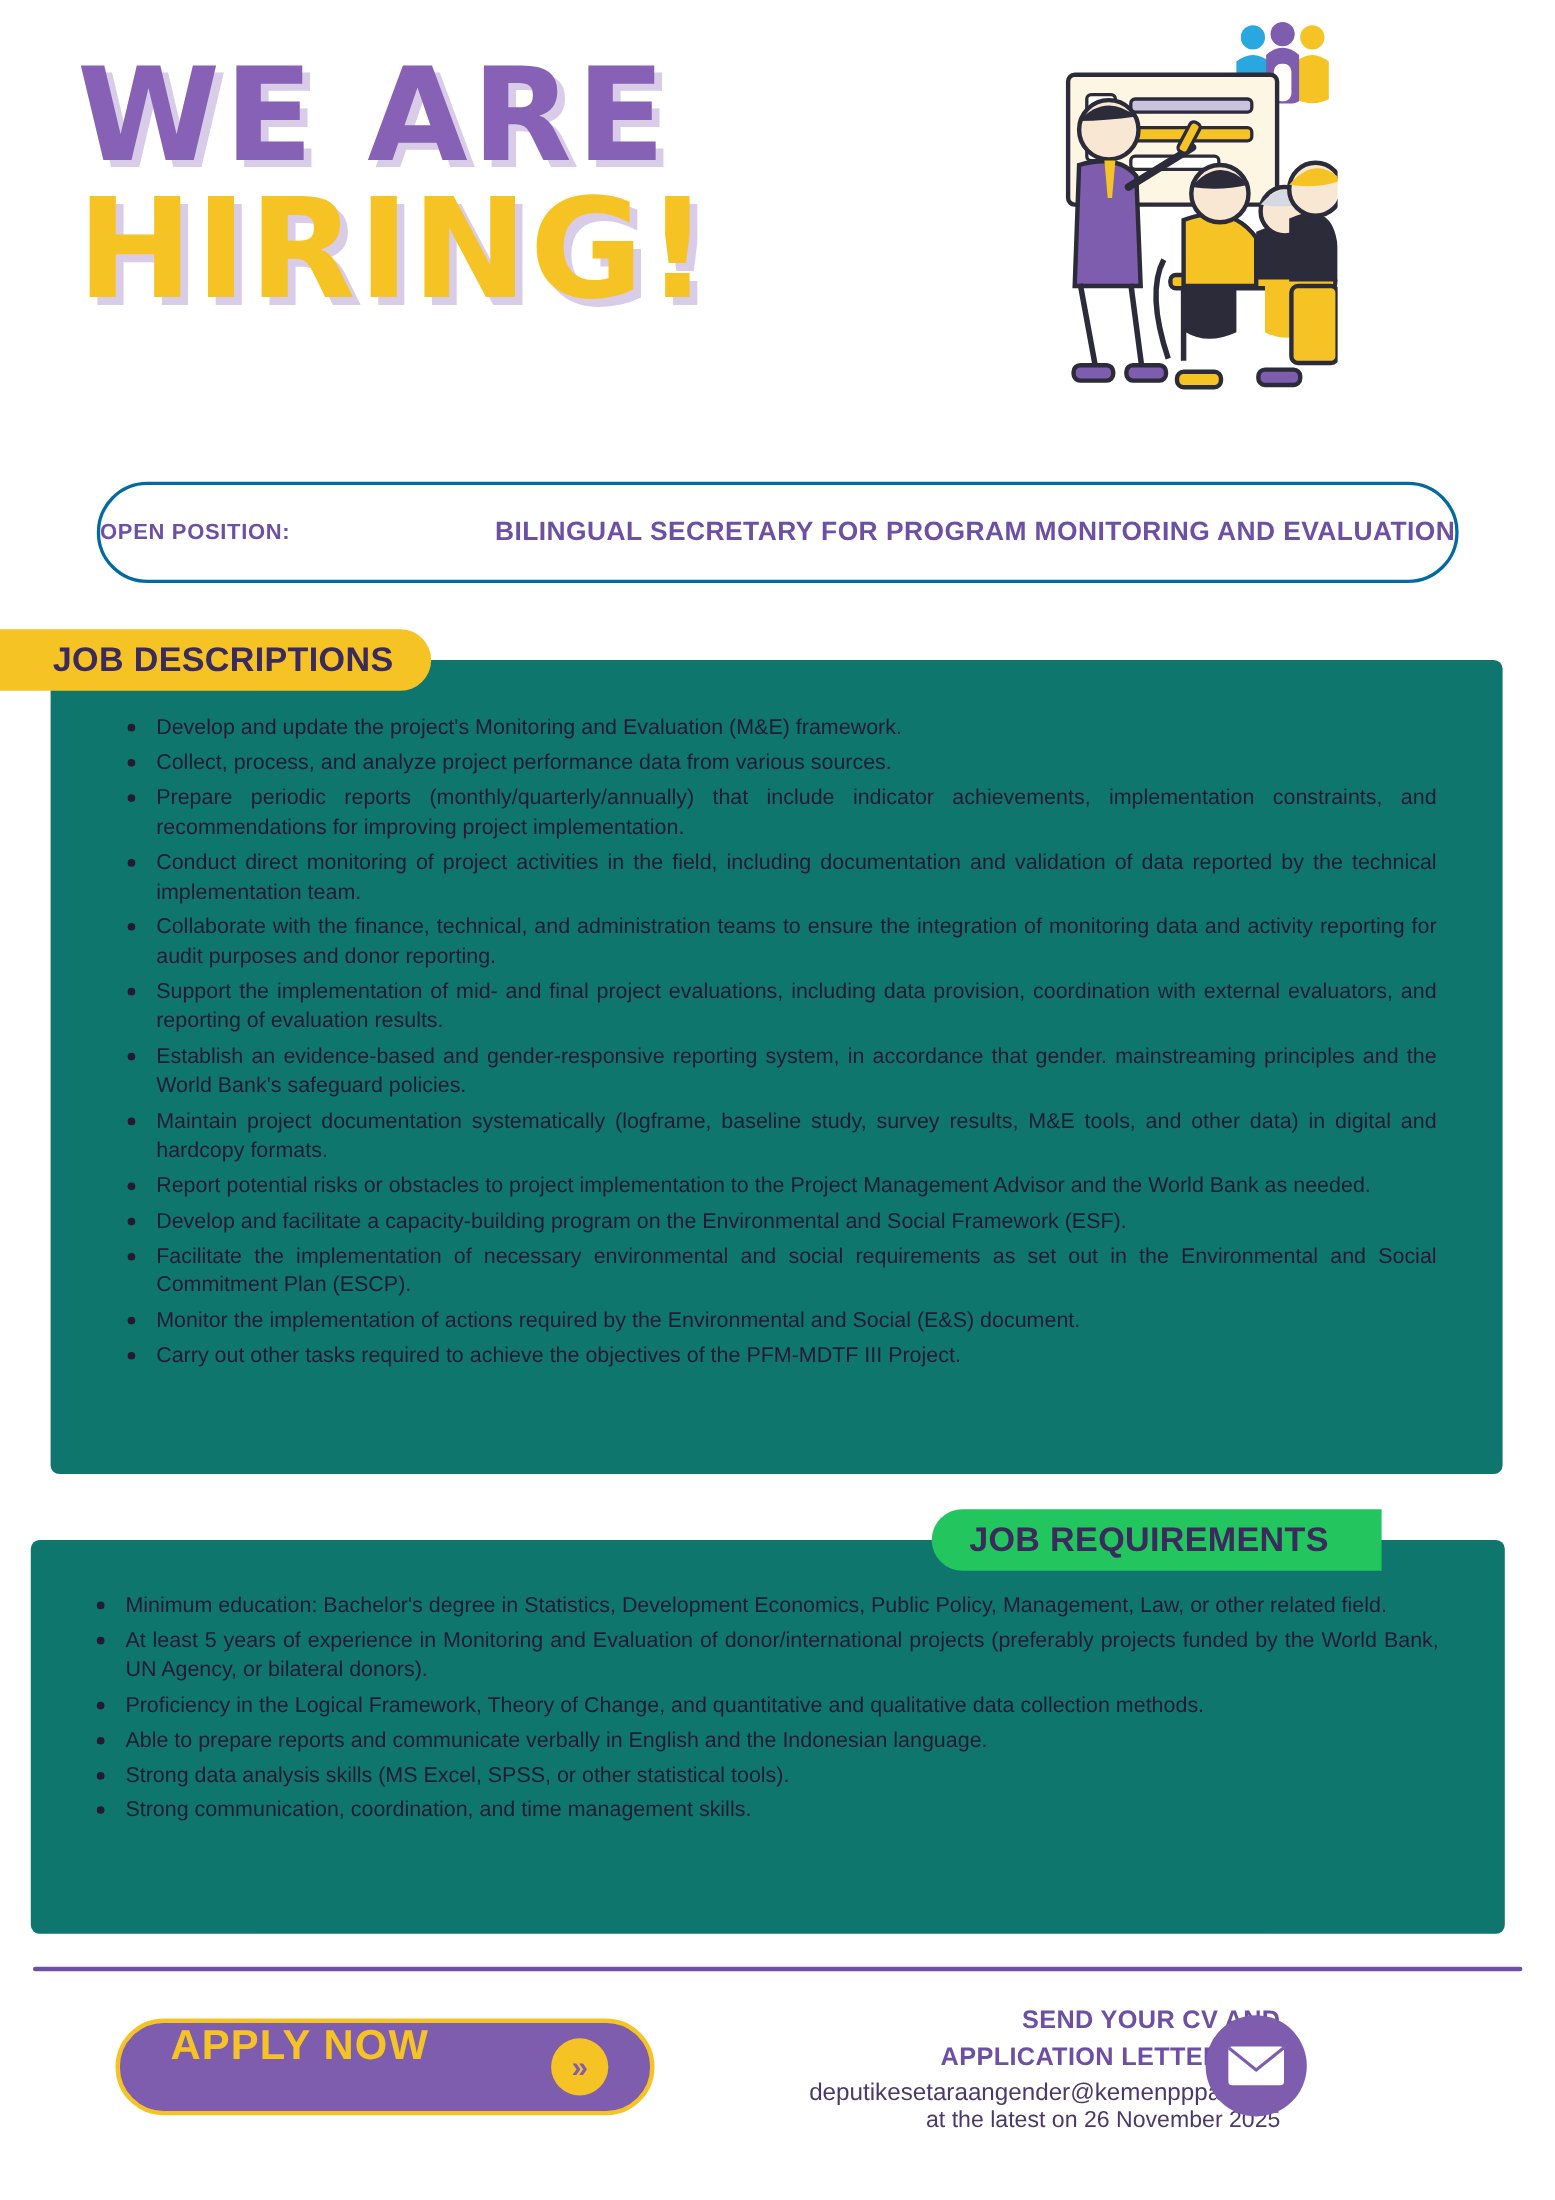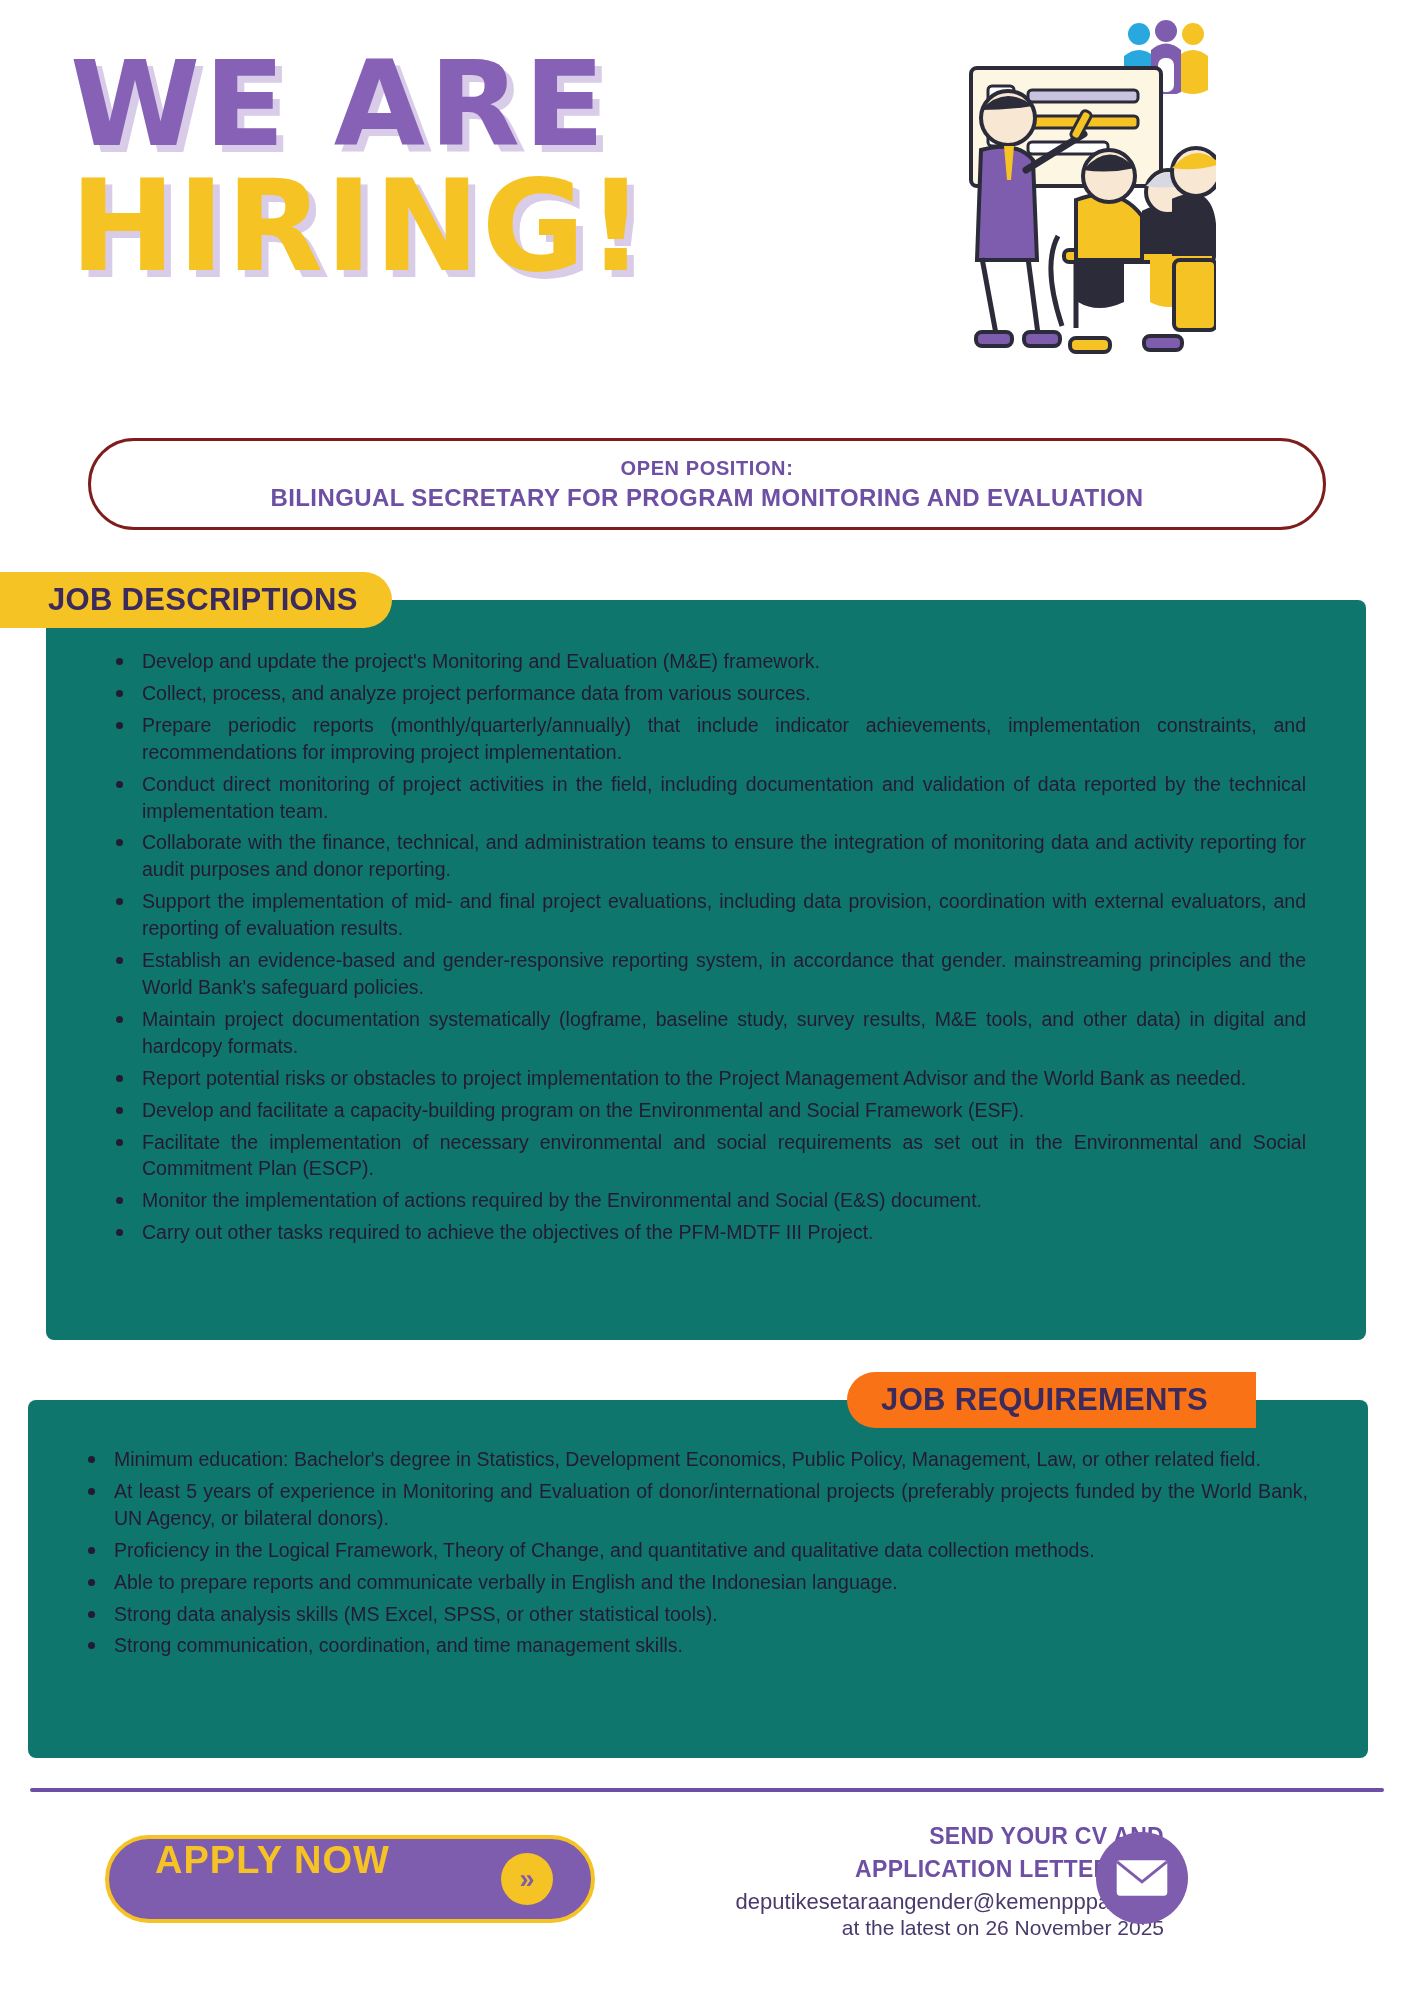--- a/index.html
+++ b/index.html
@@ -66,27 +66,27 @@
     height: 320px;
   }
 
   
   .position-pill {
     position: absolute;
     left: 88px;
     top: 438px;
     width: 1238px;
     height: 92px;
-    border: 3px solid #7f1d1d;
+    border: 3px solid #0369a1;
     border-radius: 46px;
     background: #fff;
     display: flex;
-    flex-direction: column;
-    align-items: center;
-    justify-content: center;
+    flex-direction: row;
+    align-items: center;
+    justify-content: space-between;
     gap: 4px;
   }
   .position-pill .l1 {
     font-size: 20px;
     font-weight: bold;
     color: #6d4fa3;
     letter-spacing: 0.6px;
   }
   .position-pill .l2 {
     font-size: 24px;
@@ -113,21 +113,21 @@
     font-size: 31px;
     font-weight: bold;
     color: #3b2a5c;
     letter-spacing: 0.3px;
   }
   .tab-right {
     position: absolute;
     right: 0;
     top: 1372px;
     height: 56px;
-    background: #f97316;
+    background: #22c55e;
     border-top-left-radius: 28px;
     border-bottom-left-radius: 28px;
     padding: 0 48px 0 34px;
     display: flex;
     align-items: center;
   }
   .tab-right .txt {
     font-size: 31px;
     font-weight: bold;
     color: #3b2a5c;

